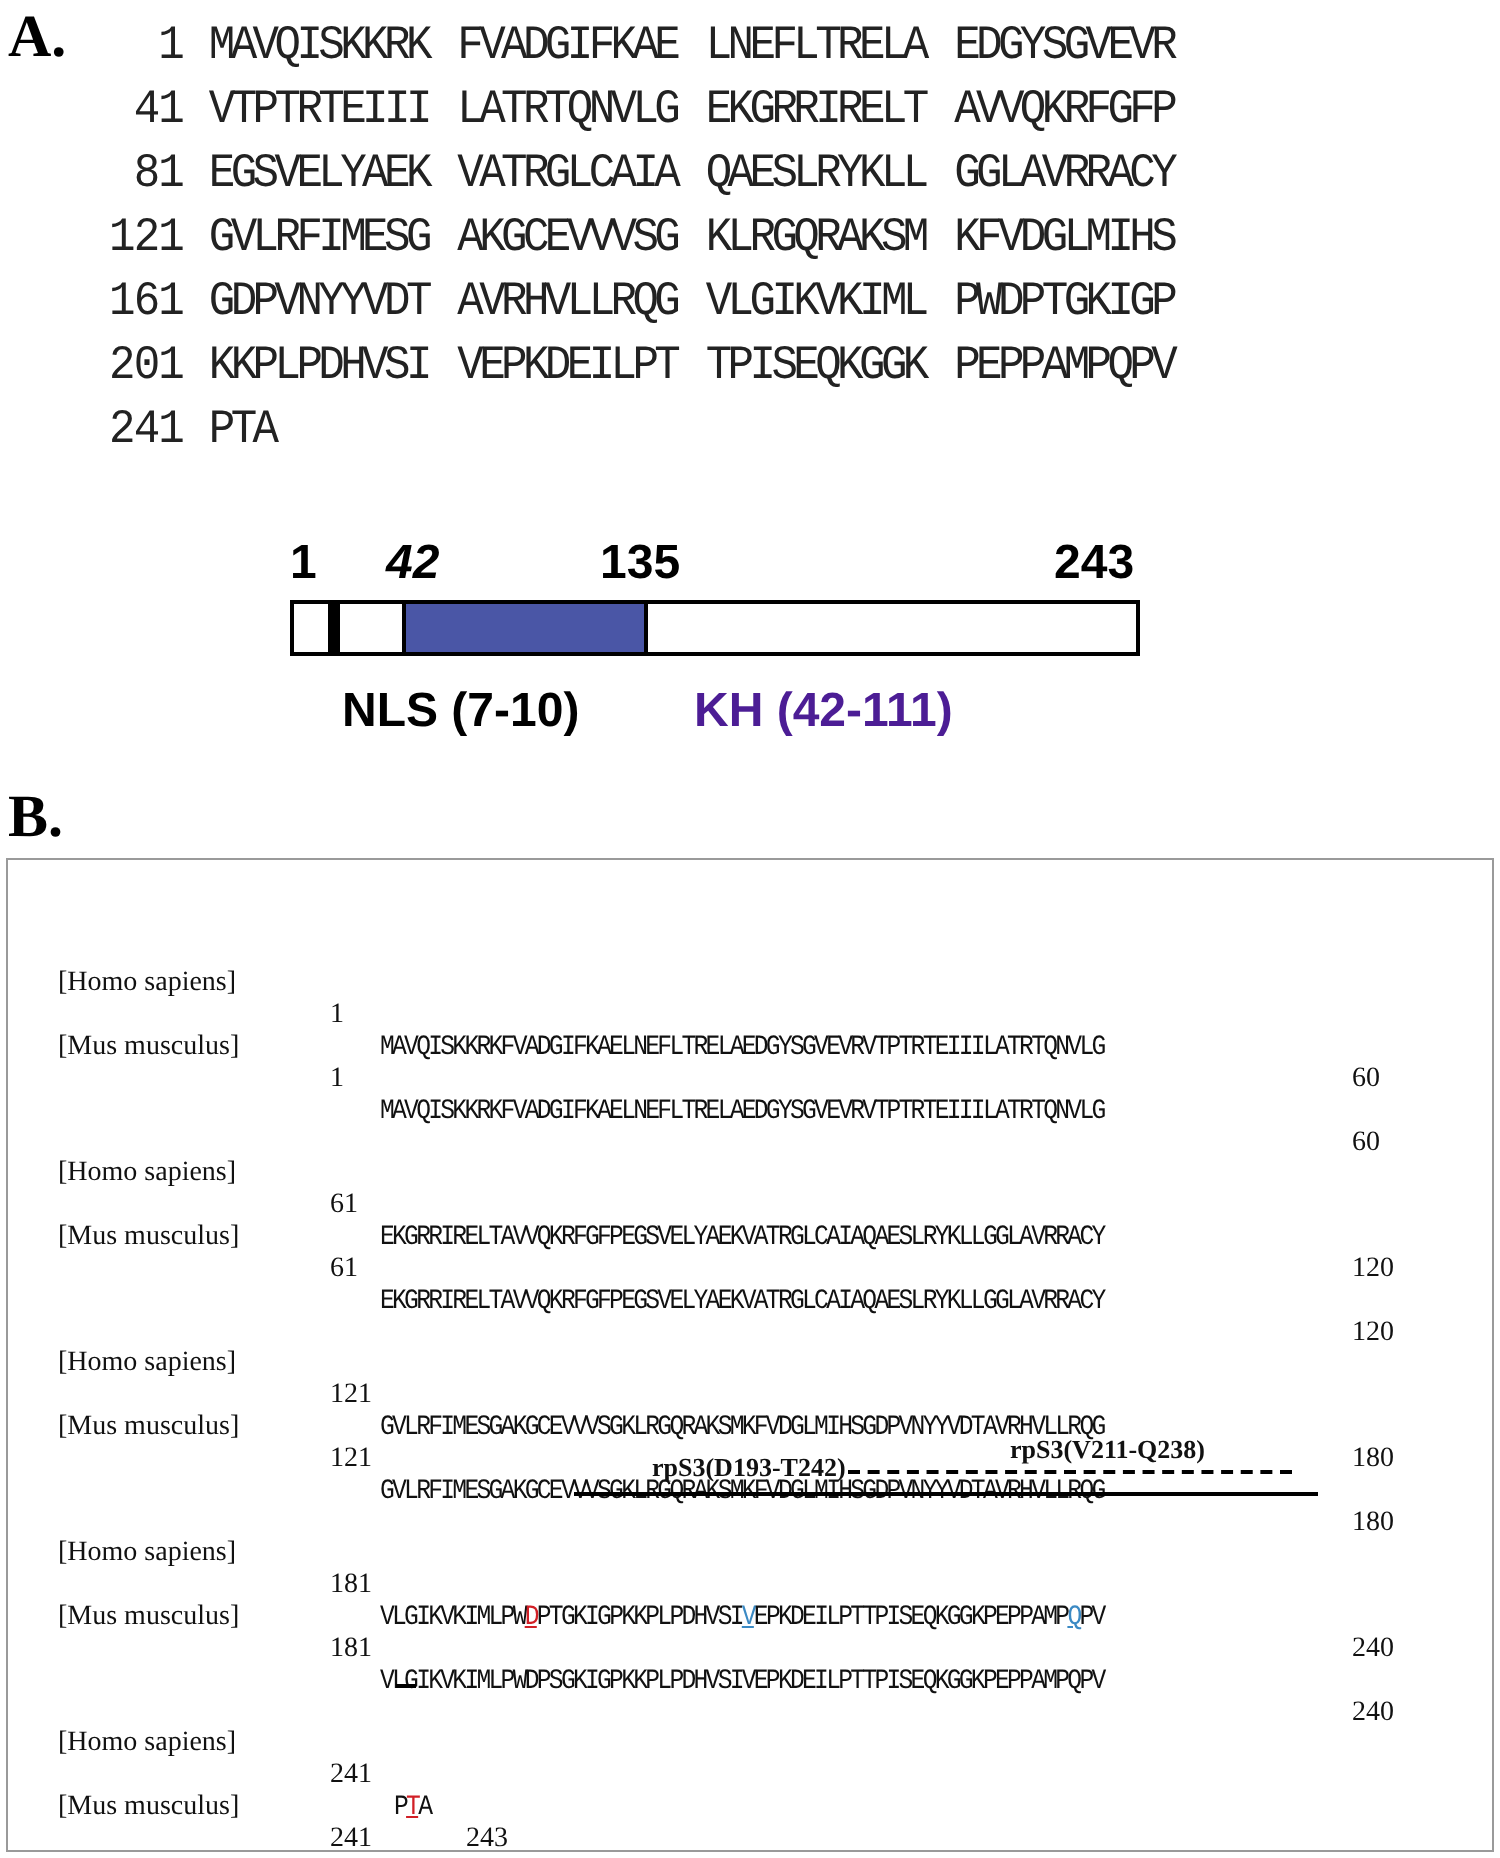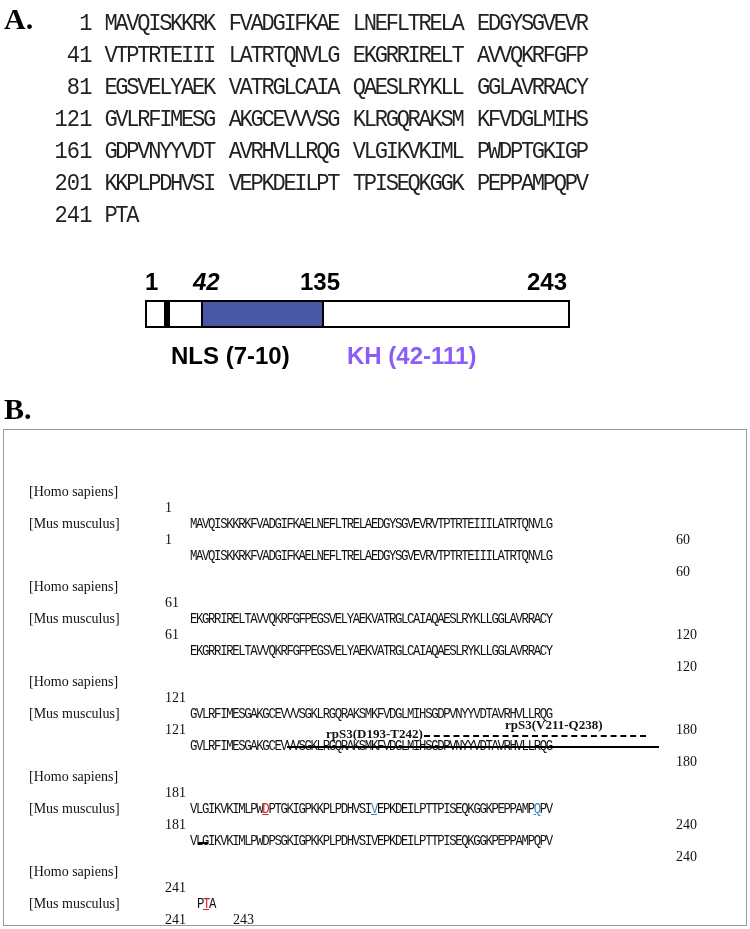--- a/index.html
+++ b/index.html
@@ -95,21 +95,21 @@
 <div class="dom-nums" style="left:193px;font-style:italic;">42</div>
 <div class="dom-nums" style="left:300px;">135</div>
 <div class="dom-nums" style="left:527px;">243</div>
 
 <div class="bar">
   <div class="nls-mark"></div>
   <div class="kh"></div>
 </div>
 
 <div class="dom-label" style="left:152px; color:#000;margin-left:19px;">NLS (7-10)</div>
-<div class="dom-label" style="left:347px; color:#8b5cf6;">KH (42-111)</div>
+<div class="dom-label" style="left:347px; color:#4c1d95;">KH (42-111)</div>
 
 <div id="label-b" class="panel-label">B.</div>
 
 <div class="boxB"></div>
 
 <div class="aln" style="top:468px;">
   <span class="sp">[Homo sapiens]</span>
   <span class="pos">1</span>
   <span class="seq">MAVQISKKRKFVADGIFKAELNEFLTRELAEDGYSGVEVRVTPTRTEIIILATRTQNVLG</span>
   <span class="end">60</span>

